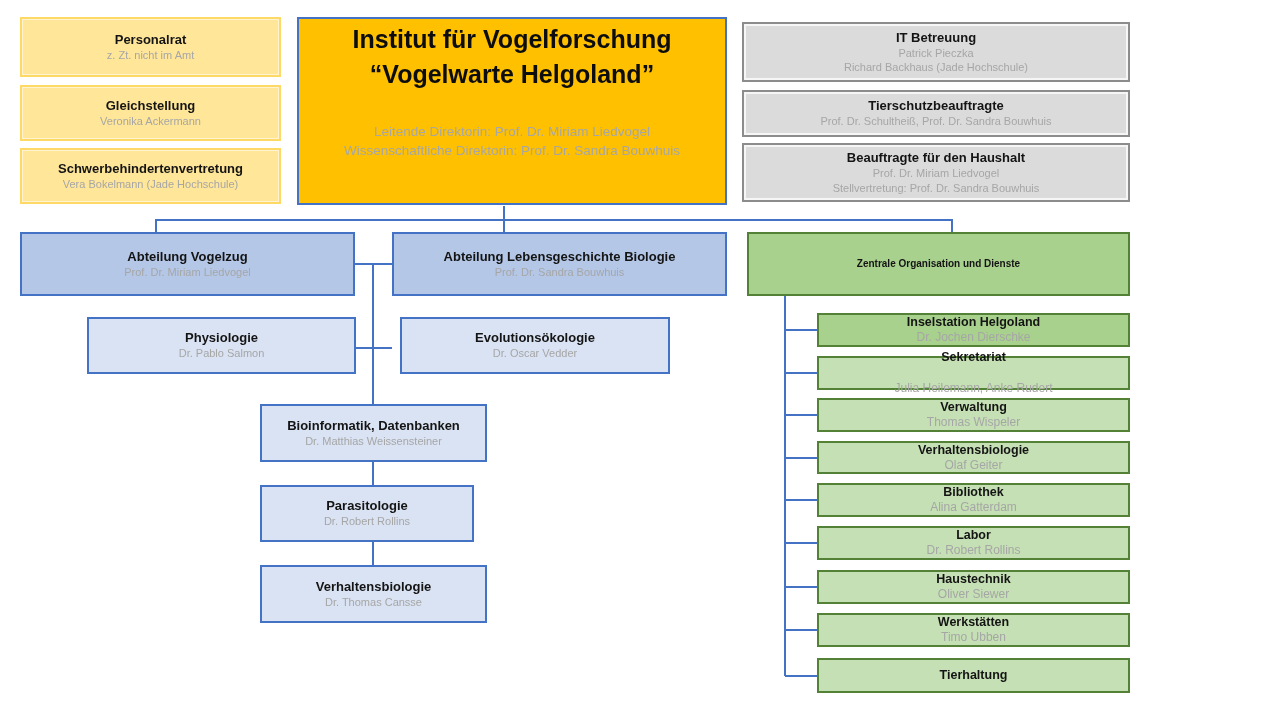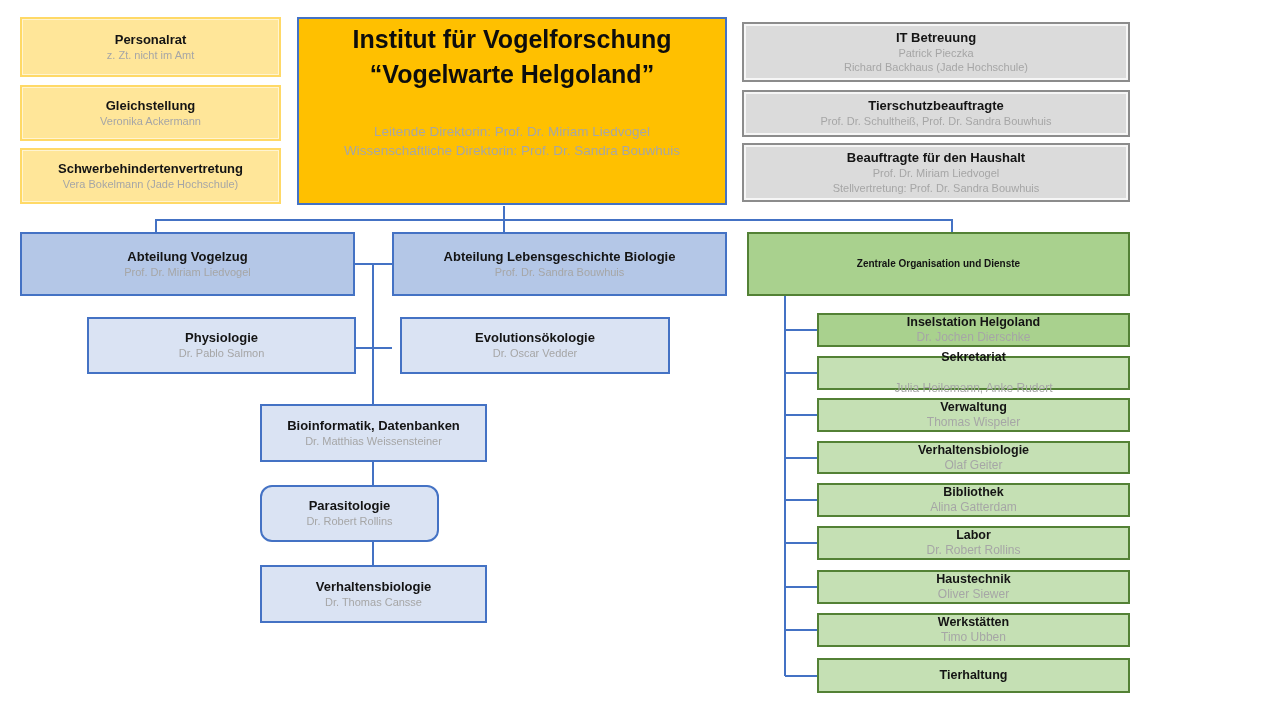--- a/index.html
+++ b/index.html
@@ -116,21 +116,21 @@
     <div class="p">Dr. Pablo Salmon</div>
   </div>
   <div class="box lightblue" style="left:400px;top:317px;width:270px;height:57px;">
     <div class="t">Evolutionsökologie</div>
     <div class="p">Dr. Oscar Vedder</div>
   </div>
   <div class="box lightblue" style="left:260px;top:404px;width:227px;height:58px;">
     <div class="t">Bioinformatik, Datenbanken</div>
     <div class="p">Dr. Matthias Weissensteiner</div>
   </div>
-  <div class="box lightblue" style="left:260px;top:485px;width:179px;height:57px;border-radius:12px;">
+  <div class="box lightblue" style="left:260px;top:485px;width:214px;height:57px;">
     <div class="t">Parasitologie</div>
     <div class="p">Dr. Robert Rollins</div>
   </div>
   <div class="box lightblue" style="left:260px;top:565px;width:227px;height:58px;">
     <div class="t">Verhaltensbiologie</div>
     <div class="p">Dr. Thomas Cansse</div>
   </div>
 
   <div class="box green-dark" style="left:817px;top:313px;width:313px;height:34px;">
     <div class="t">Inselstation Helgoland</div>

